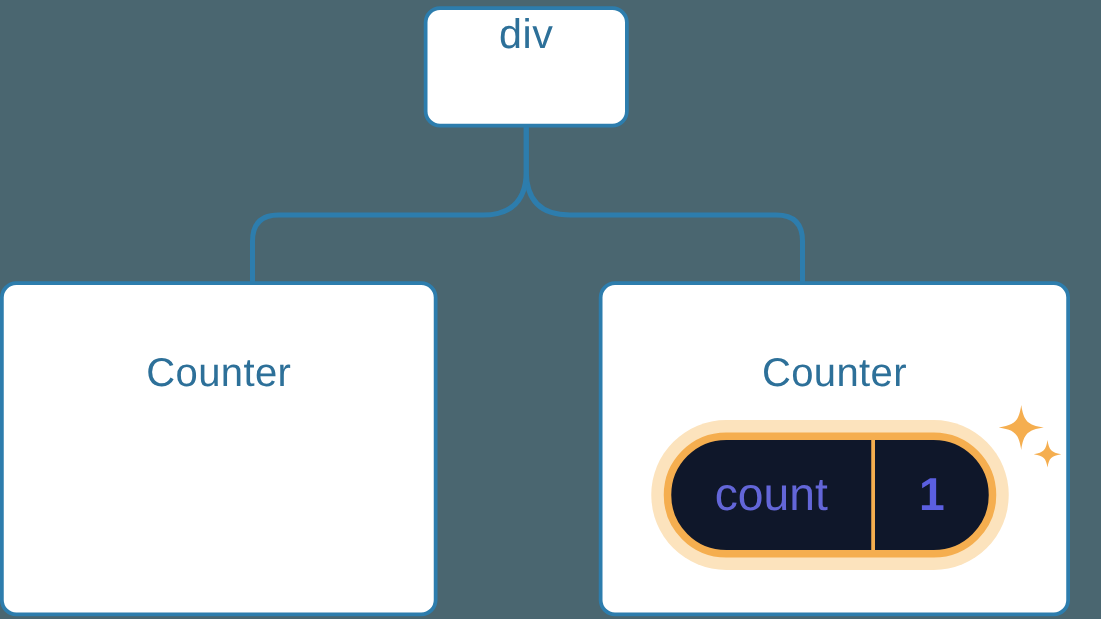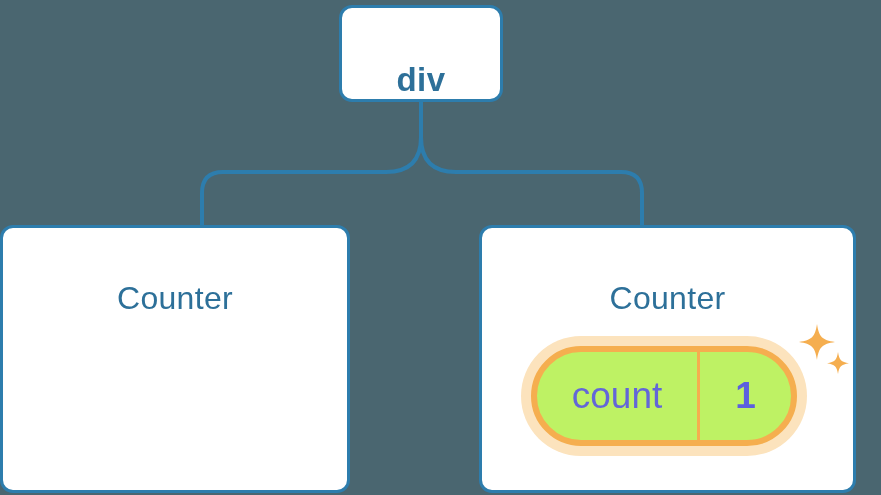--- a/index.html
+++ b/index.html
@@ -38,23 +38,22 @@
     border: 3px solid #2d7dad;
     border-radius: 13px;
     box-sizing: border-box;
   }
   #root-card {
     left: 339px;
     top: 5px;
     width: 164px;
     height: 97px;
     display: flex;
-    align-items: flex-end;
+    align-items: flex-start;
     justify-content: center;
-    font-weight: bold;
   }
   #root-card-label {
     color: #2d7099;
     font-size: 33px;
     letter-spacing: 0.5px;
   }
 
   #left-card {
     left: 0px;
     top: 225px;
@@ -78,21 +77,21 @@
     letter-spacing: 0.3px;
   }
   #left-card .card-title { top: 52px; }
   #right-card .card-title { top: 52px; }
 
   
   .pill {
     position: absolute;
     display: flex;
     align-items: stretch;
-    background: #bef264;
+    background: #0f172a;
     box-sizing: border-box;
     text-align: center;
   }
   .pill .pill-key,
   .pill .pill-val {
     display: flex;
     align-items: center;
     justify-content: center;
     box-sizing: border-box;
   }

